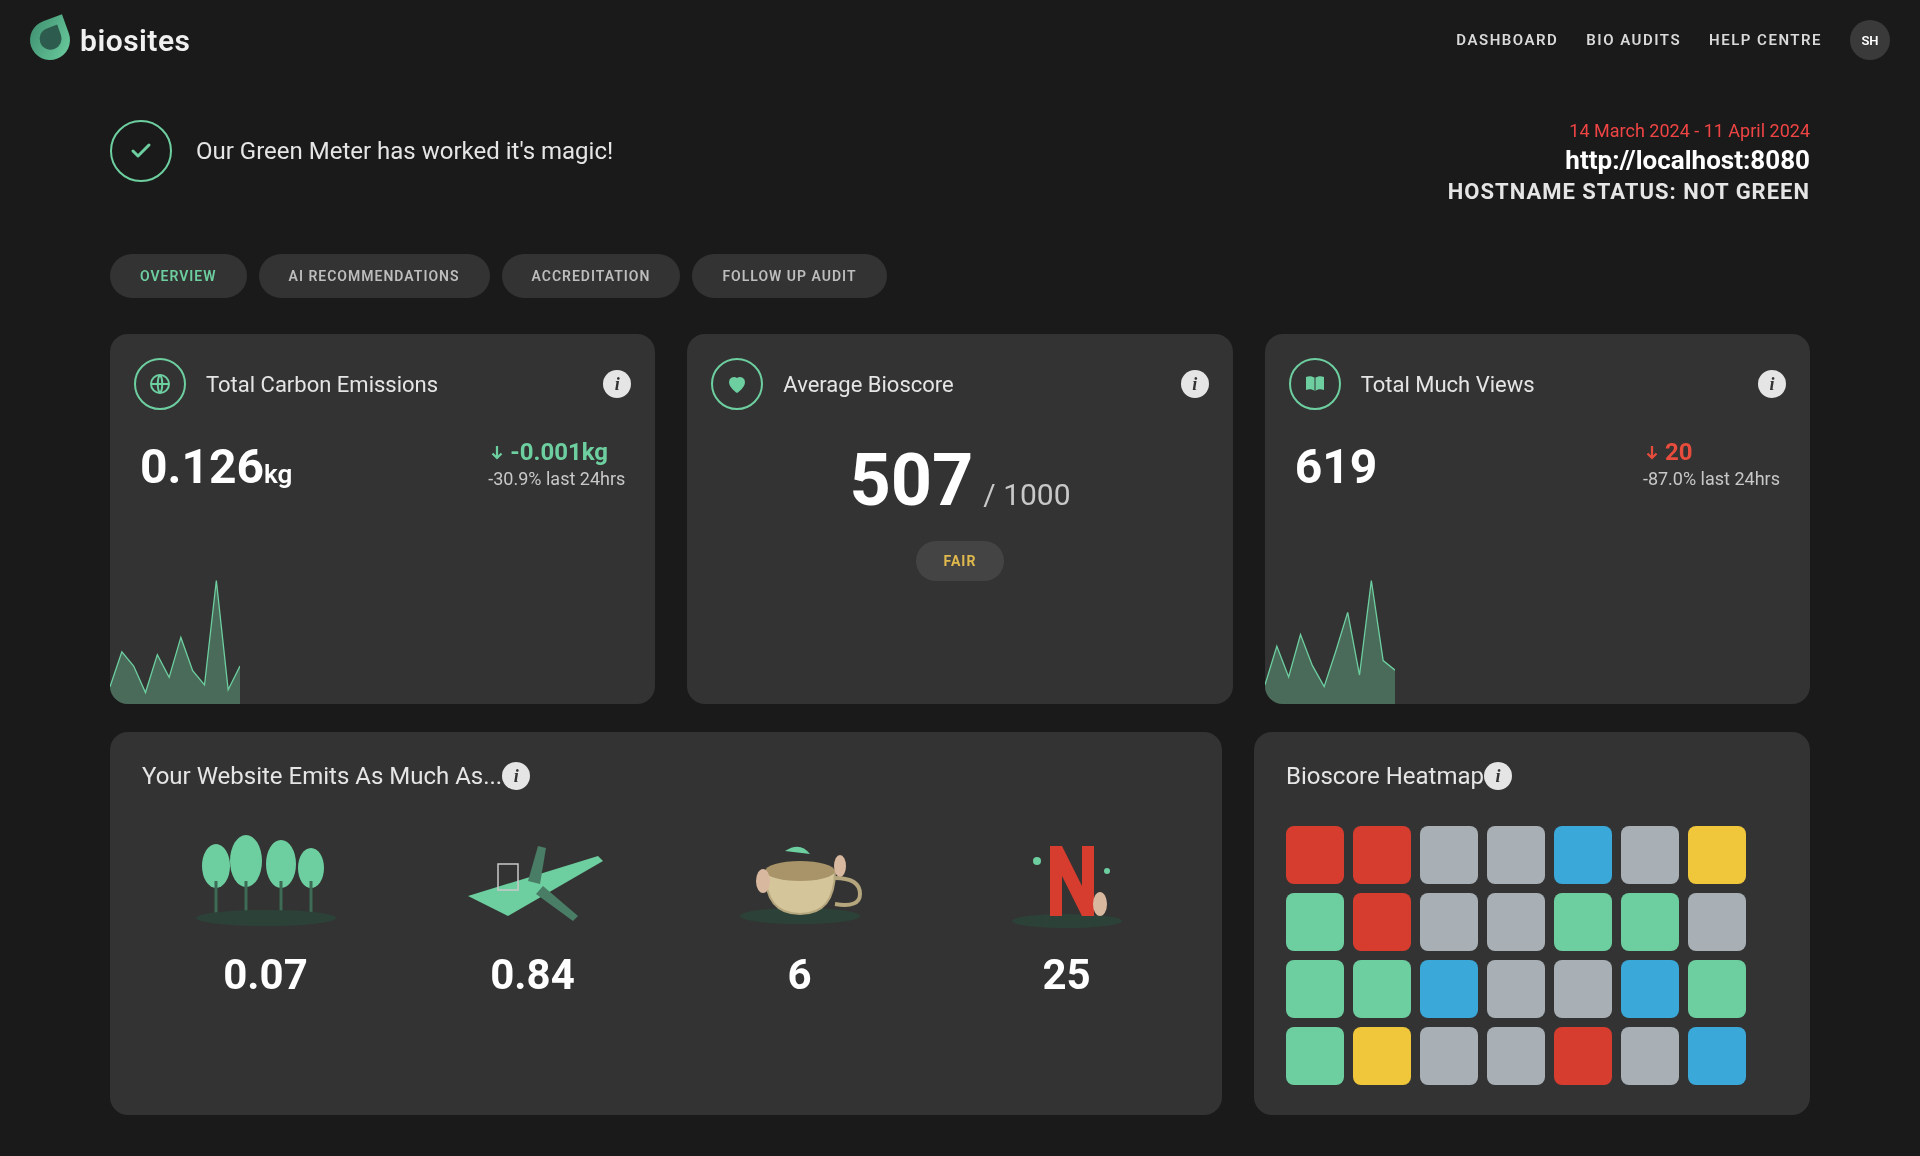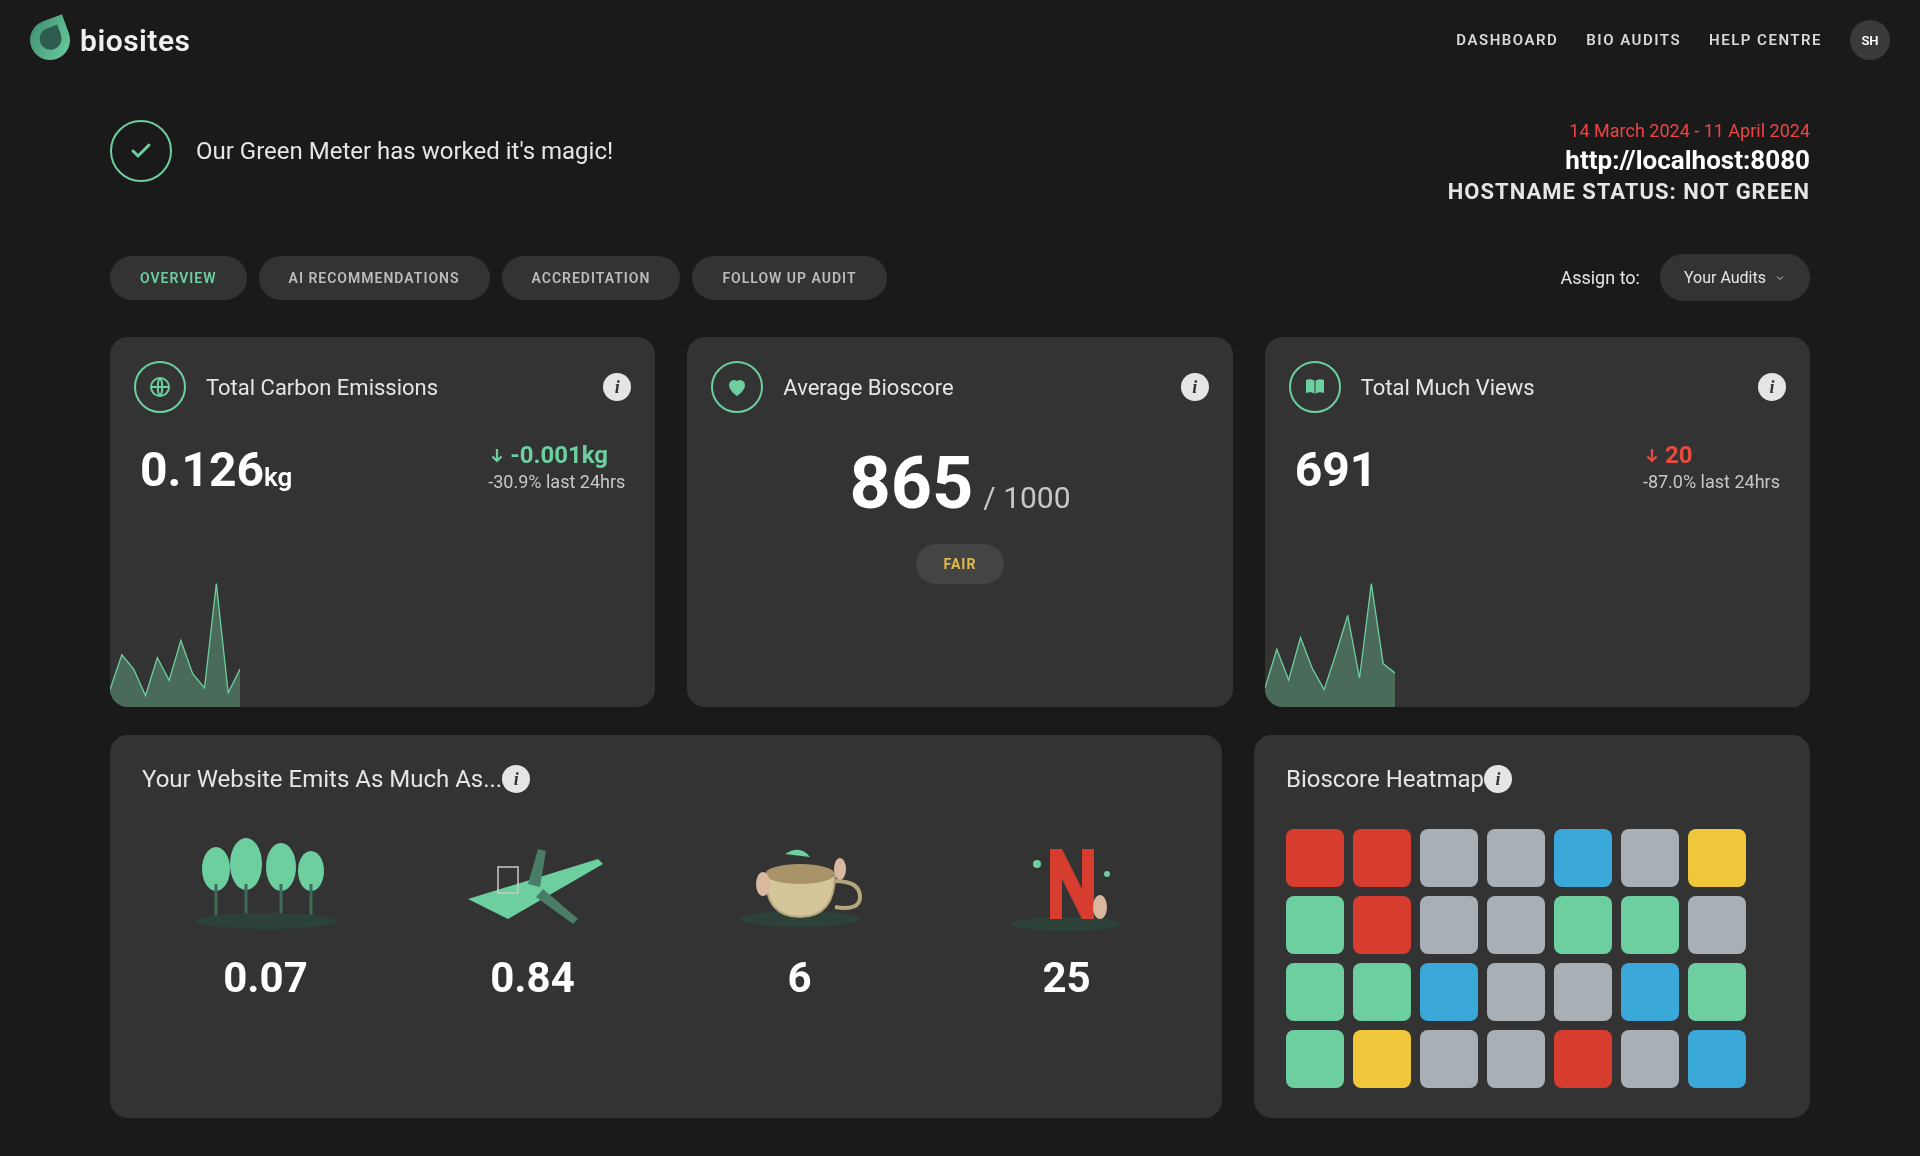--- a/index.html
+++ b/index.html
@@ -219,29 +219,20 @@
       </div>
     </div>
 
     <div class="controls-row">
       <div class="tabs">
         <div class="tab active">OVERVIEW</div>
         <div class="tab">AI RECOMMENDATIONS</div>
         <div class="tab">ACCREDITATION</div>
         <div class="tab">FOLLOW UP AUDIT</div>
       </div>
-      <div class="assign">
-        <span class="assign-label">Assign to:</span>
-        <div class="audit-dropdown">
-          <span>Your Audits</span>
-          <svg width="12" height="12" viewBox="0 0 24 24" fill="none" stroke="#c9c9c9" stroke-width="2">
-              <polyline points="6 9 12 15 18 9"></polyline>
-            </svg>
-        </div>
-      </div>
     </div>
 
     <div class="grid-top">
 
       <div class="card tall">
         <div class="card-head">
           <div class="head-left">
             <div class="icon-circle">
               <svg viewBox="0 0 24 24">
                   <circle cx="12" cy="12" r="9" fill="none" stroke="#6dcfa0" stroke-width="2"></circle>
@@ -280,21 +271,21 @@
               <svg viewBox="0 0 24 24">
                   <path d="M12 21s-8-5-8-11a5 5 0 0 1 8-4 5 5 0 0 1 8 4c0 6-8 11-8 11z"></path>
                 </svg>
             </div>
             <div class="card-title">Average Bioscore</div>
           </div>
           <div class="info-icon">i</div>
         </div>
         <div class="card-center">
           <div>
-            <span class="score-big">865</span>
+            <span class="score-big">507</span>
             <span class="score-denom">/ 1000</span>
           </div>
           <div class="fair-badge">FAIR</div>
         </div>
       </div>
 
       <div class="card tall">
         <div class="card-head">
           <div class="head-left">
             <div class="icon-circle">
@@ -302,21 +293,21 @@
                   <path d="M3 5c3-1 6-1 9 1 3-2 6-2 9-1v13c-3-1-6-1-9 1-3-2-6-2-9-1V5z" fill="#6dcfa0"></path>
                   <line x1="12" y1="6" x2="12" y2="19" stroke="#333" stroke-width="1"></line>
                 </svg>
             </div>
             <div class="card-title">Total Much Views</div>
           </div>
           <div class="info-icon">i</div>
         </div>
         <div class="metric-row">
           <div class="metric-val">
-            <span>691</span>
+            <span>619</span>
           </div>
           <div class="delta">
             <div class="delta-top bad">
               <svg width="18" height="18" viewBox="0 0 24 24" fill="none" stroke="#e74c3c" stroke-width="3">
                   <line x1="12" y1="4" x2="12" y2="20"></line>
                   <polyline points="6 14 12 20 18 14"></polyline>
                 </svg>
               <span>20</span>
             </div>
             <div class="delta-sub">-87.0% last 24hrs</div>

